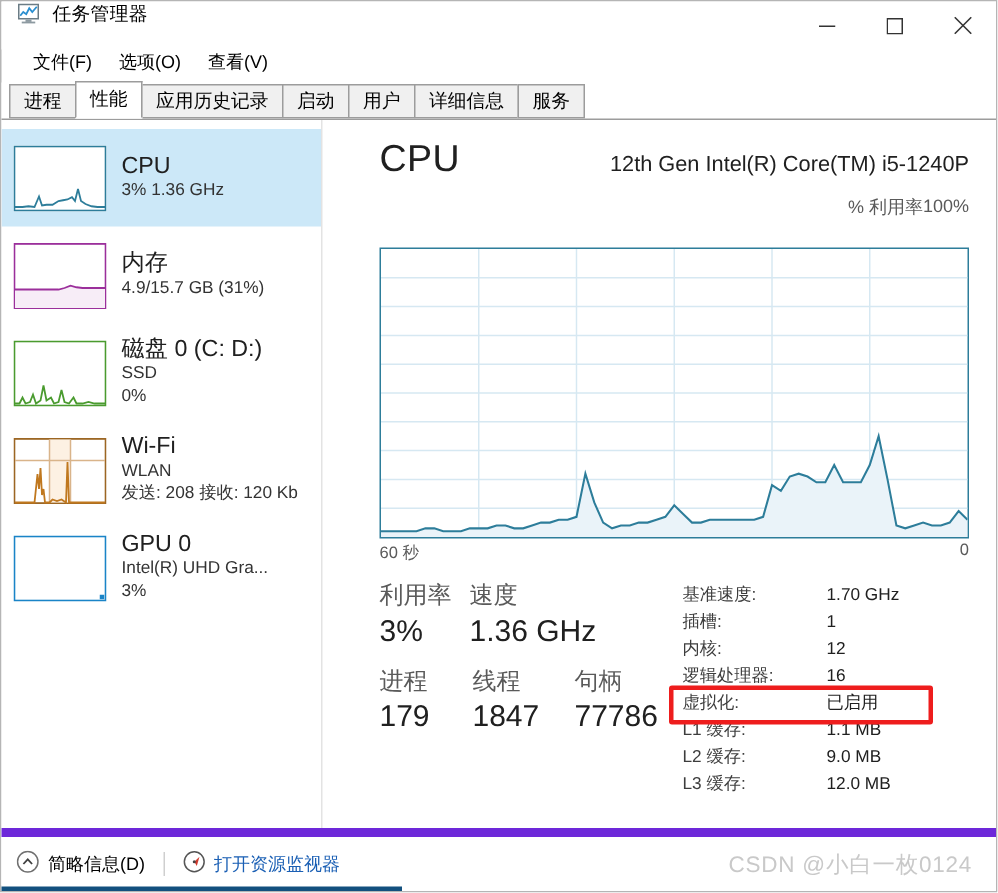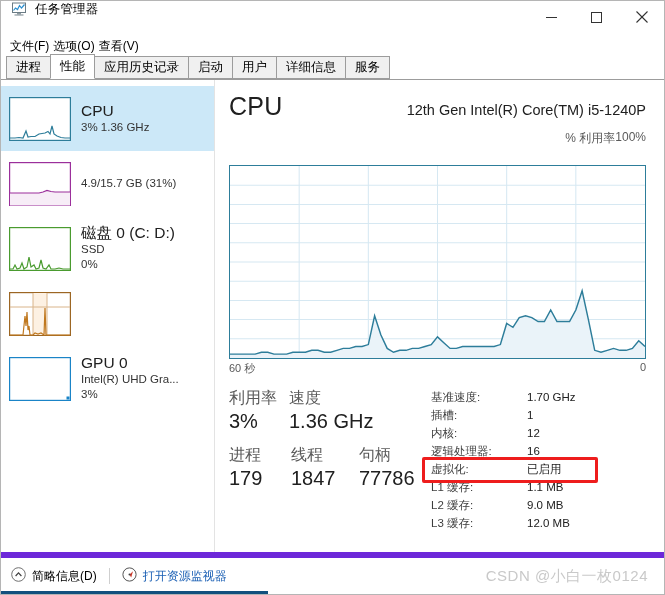--- a/index.html
+++ b/index.html
@@ -46,25 +46,26 @@
     width: 45px; height: 32px;
     display: flex; align-items: center; justify-content: center;
     color: #222;
   }
   .win-btn svg { display: block; }
 
   
   #menubar {
     height: 22px;
     display: flex;
-    align-items: flex-end;
+    align-items: flex-start;
     padding-left: 9px;
-    gap: 4px;
+    gap: 18px;
     font-size: 12px;
     color: #000;
+    margin-left: 12px;
   }
   .menu-item { white-space: nowrap; }
 
   
   #tabstrip {
     height: 25px;
     display: flex;
     align-items: flex-end;
     padding-left: 5px;
     border-bottom: 1px solid #9c9c9c;
@@ -87,20 +88,21 @@
     background: #ffffff;
     height: 25px;
     z-index: 3;
     border-bottom: 1px solid #ffffff;
   }
 
   
   #body {
     display: flex;
     height: 510px;
+    gap: 24px;
   }
   #sidebar {
     width: 214px;
     background: #ffffff;
     border-right: 1px solid #e3e3e3;
     padding-top: 6px;
     position: relative;
     overflow: hidden;
   }
   .side-item {
@@ -332,20 +334,21 @@
 
       <div class="side-item">
         <div class="mini-graph">
           <svg viewBox="0 0 62 44" preserveAspectRatio="none">
             <rect x="0.6" y="0.6" width="60.8" height="42.8" fill="#ffffff" stroke="#9b2f9b" stroke-width="1.2"></rect>
             <path d="M1,31 L30,31 L34,30 L38,28.5 L42,29.5 L46,30 L61,30 L61,43.4 L1,43.4 Z" fill="#f7edf7"></path>
             <polyline points="1,31 30,31 34,30 38,28.5 42,29.5 46,30 61,30" fill="none" stroke="#9b2f9b" stroke-width="1.2"></polyline>
           </svg>
         </div>
         <div class="side-texts">
+          <div class="side-title">内存</div>
           <div class="side-sub">4.9/15.7 GB (31%)</div>
         </div>
       </div>
 
       <div class="side-item">
         <div class="mini-graph">
           <svg viewBox="0 0 62 44" preserveAspectRatio="none">
             <rect x="0.6" y="0.6" width="60.8" height="42.8" fill="#ffffff" stroke="#4a9b2f" stroke-width="1.2"></rect>
             <polyline points="1,42 4,42 6,38 8,42 11,41 13,36 15,42 18,40 20,30 22,40 25,38 27,42 30,41 32,33 34,41 37,42 40,38 42,42 46,42 50,41 54,42 61,42" fill="none" stroke="#4a9b2f" stroke-width="1.2"></polyline>
           </svg>
@@ -360,20 +363,25 @@
       <div class="side-item">
         <div class="mini-graph">
           <svg viewBox="0 0 62 44" preserveAspectRatio="none">
             <rect x="0.6" y="0.6" width="60.8" height="42.8" fill="#ffffff" stroke="#9c6623" stroke-width="1.2"></rect>
             <rect x="24" y="1" width="14" height="42" fill="#fdf1e3"></rect>
             <line x1="1" y1="15" x2="61" y2="15" stroke="#d9b48a" stroke-width="1"></line>
             <line x1="24" y1="1" x2="24" y2="43" stroke="#d9b48a" stroke-width="1"></line>
             <line x1="38" y1="1" x2="38" y2="43" stroke="#d9b48a" stroke-width="1"></line>
             <polyline points="1,43 14,43 16,24 17,34 18,20 19,38 20,34 21,43 24,43 26,41 29,42 32,41 35,43 36,16 37,43 61,43" fill="none" stroke="#c0781f" stroke-width="1.2"></polyline>
           </svg>
+        </div>
+        <div class="side-texts">
+          <div class="side-title">Wi-Fi</div>
+          <div class="side-sub">WLAN</div>
+          <div class="side-sub">发送: 208 接收: 120 Kb</div>
         </div>
       </div>
 
       <div class="side-item">
         <div class="mini-graph">
           <svg viewBox="0 0 62 44" preserveAspectRatio="none">
             <rect x="0.6" y="0.6" width="60.8" height="42.8" fill="#ffffff" stroke="#1a84c7" stroke-width="1.2"></rect>
             <rect x="57.5" y="39.5" width="3" height="3" fill="#1a84c7"></rect>
           </svg>
         </div>

